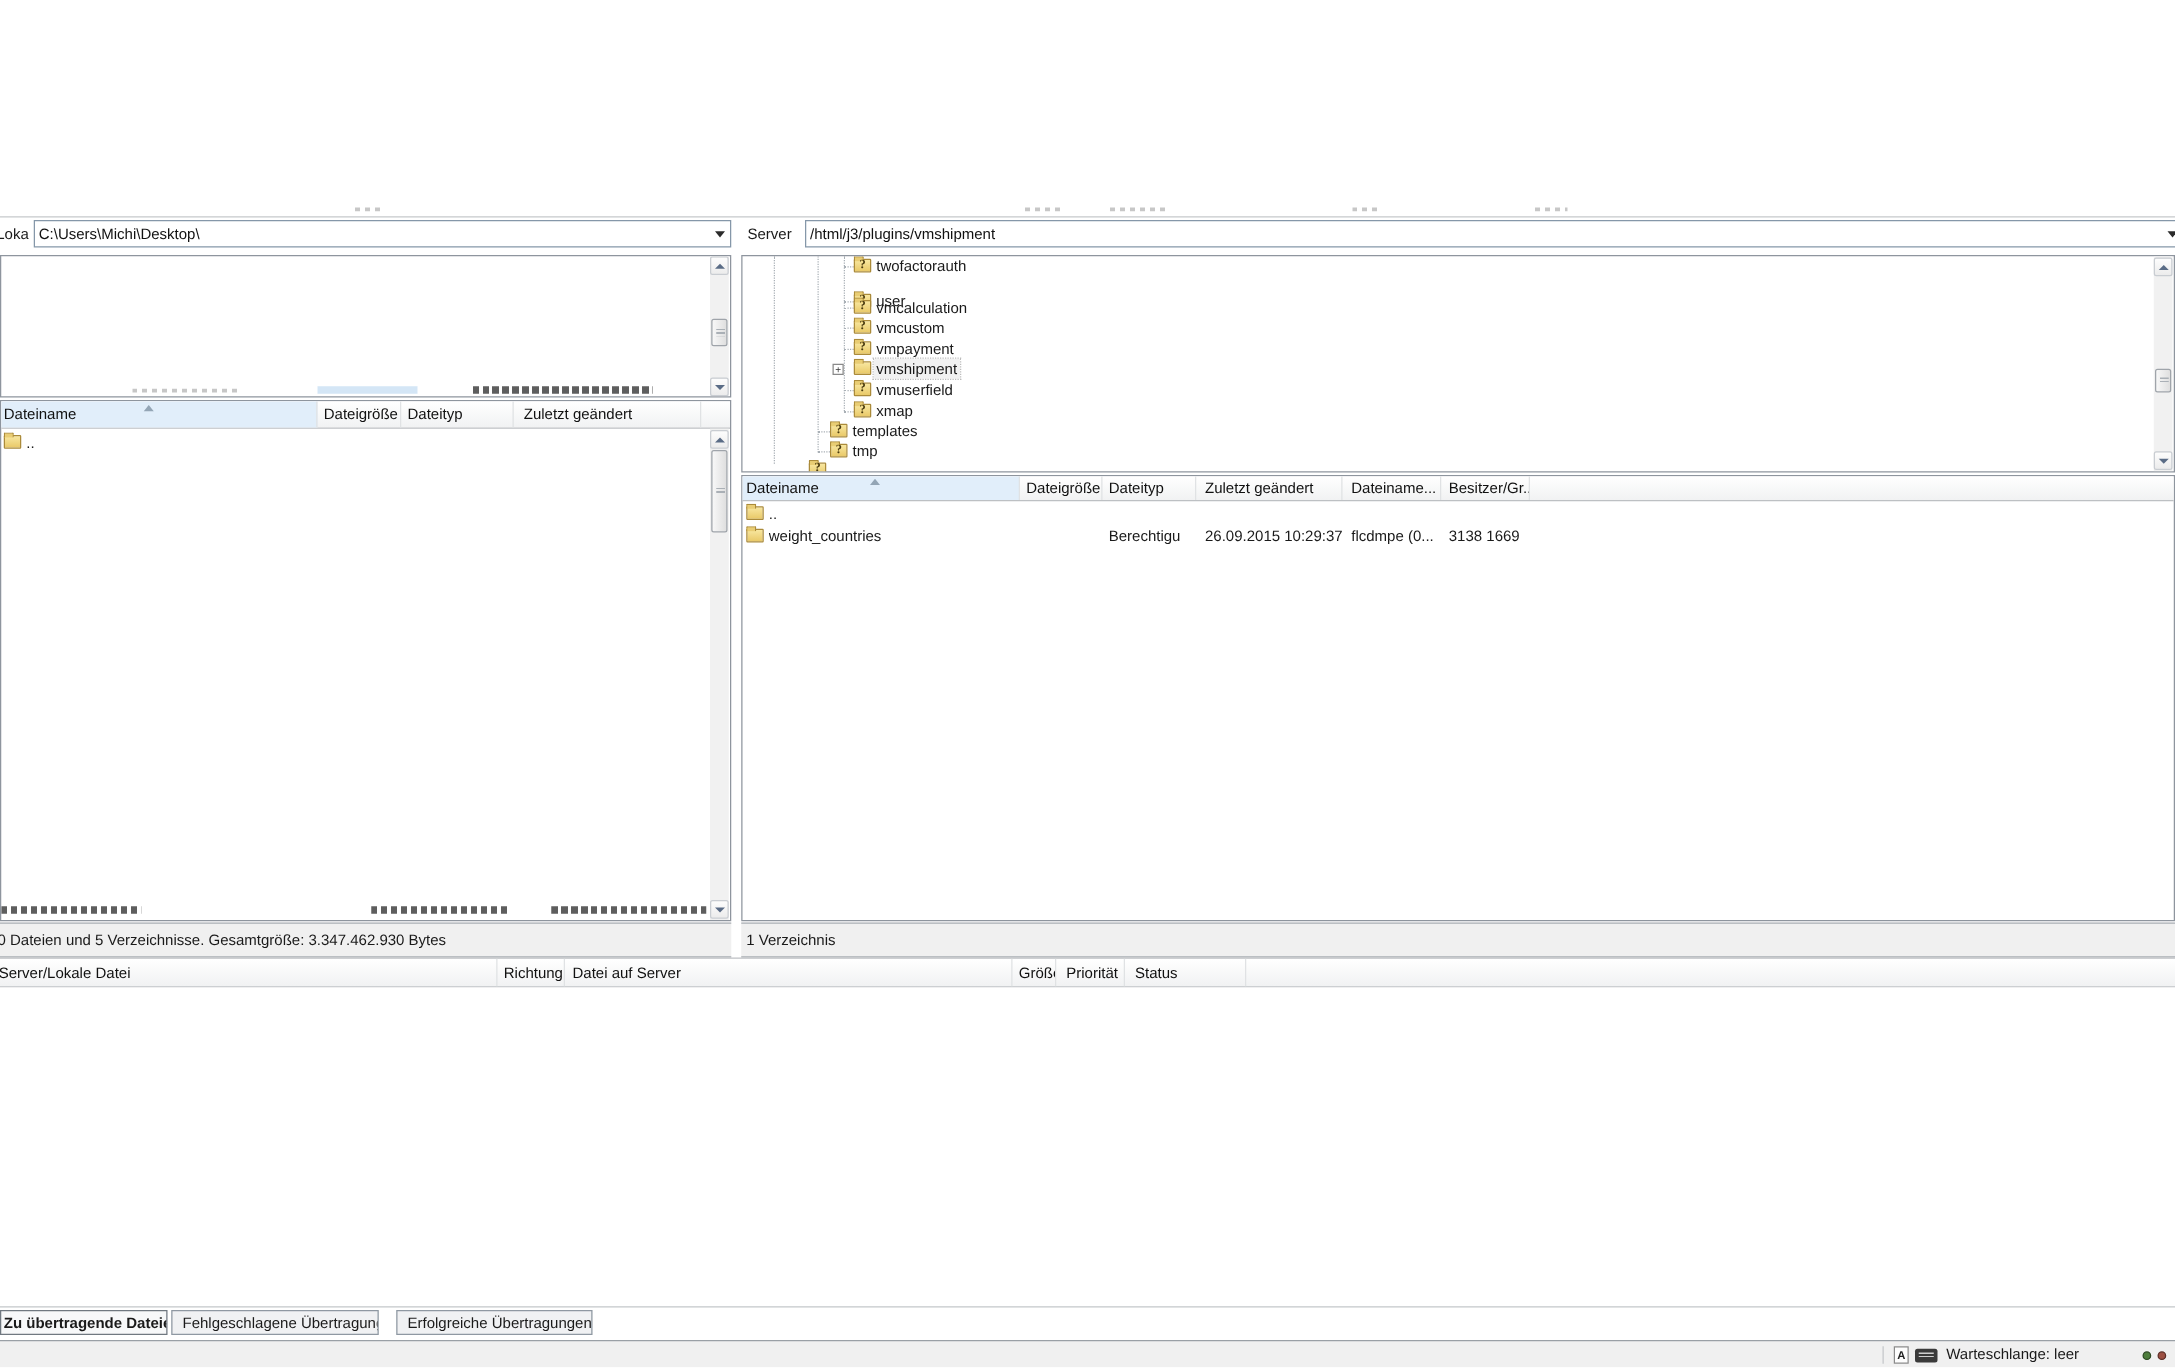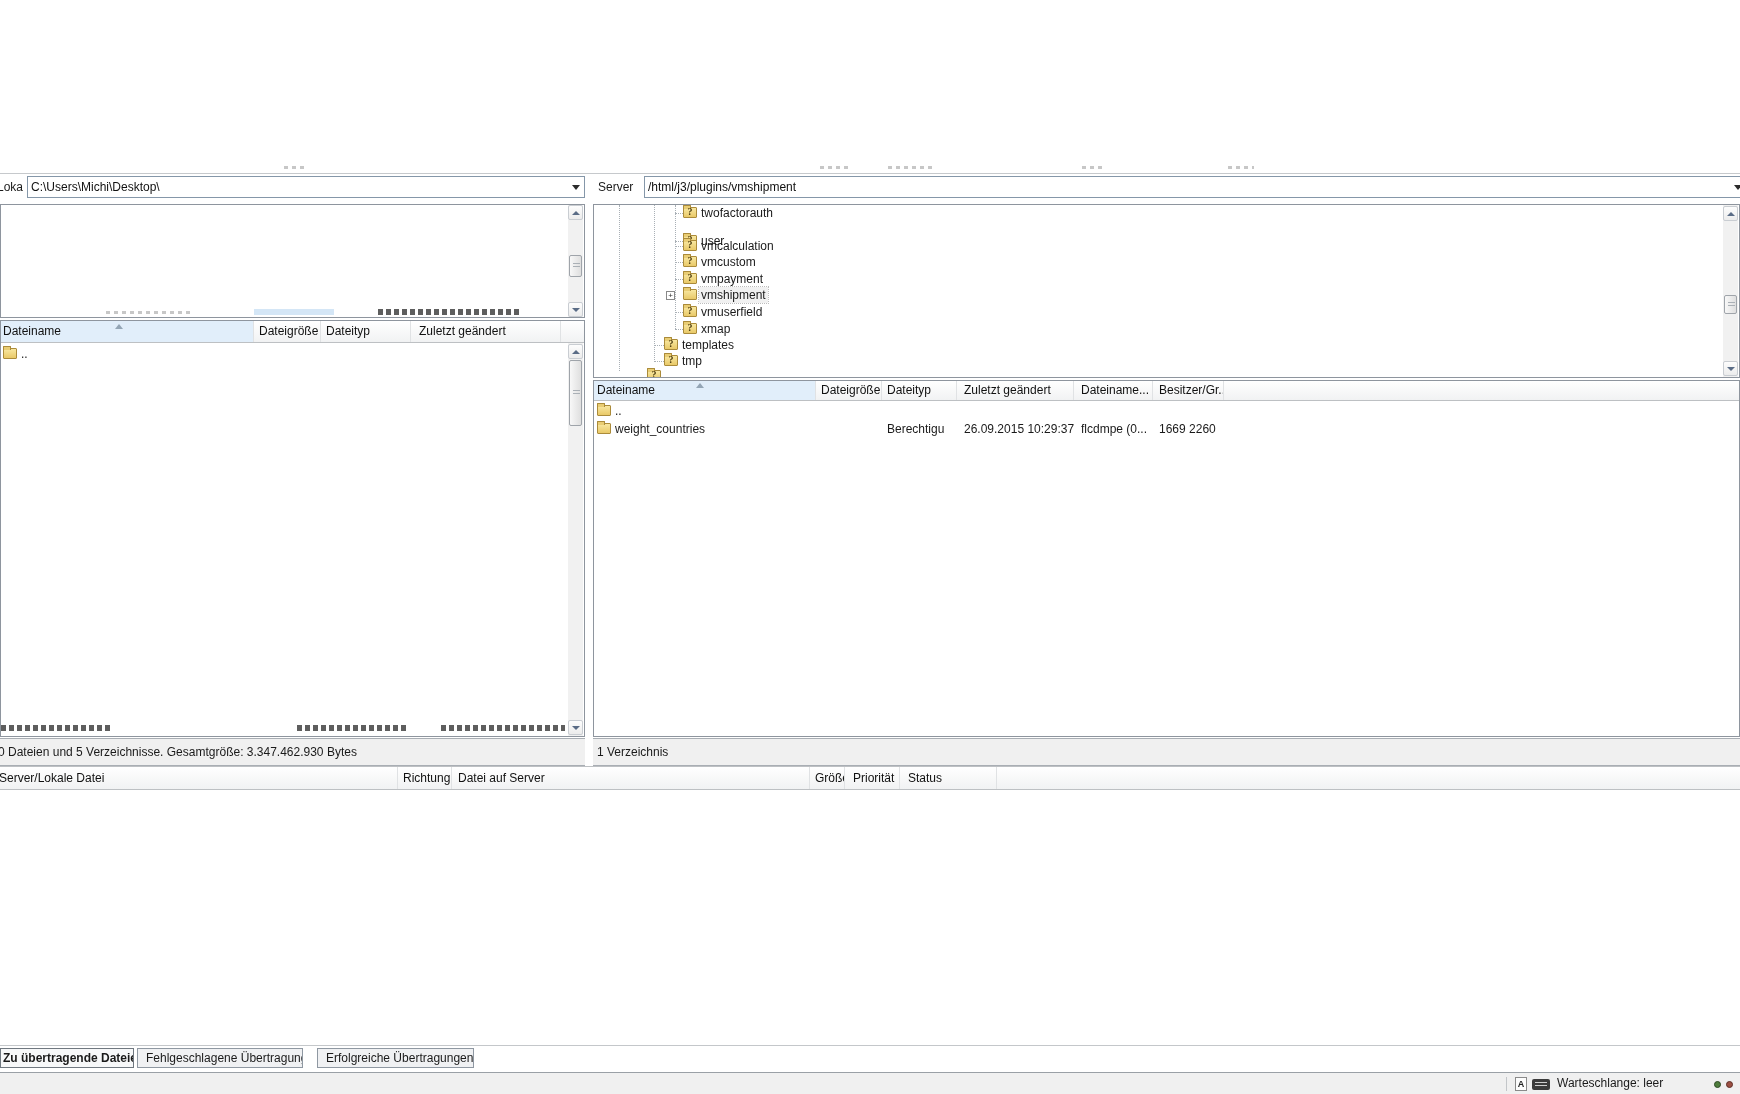--- a/index.html
+++ b/index.html
@@ -237,21 +237,21 @@
       <span class="folder" style="left:3px;"></span>
       <span class="cell" style="left:21px; width:195px;">..</span>
     </div>
 
     <div class="lrow" style="left:0; top:40px; width:1140px; height:18px;">
       <span class="folder" style="left:3px;"></span>
       <span class="cell" style="left:21px; width:195px;">weight_countries</span>
       <span class="cell" style="left:293px; width:70px;">Berechtigu</span>
       <span class="cell" style="left:370px; width:112px;">26.09.2015 10:29:37</span>
       <span class="cell" style="left:487px; width:72px;">flcdmpe (0...</span>
-      <span class="cell" style="left:565px; width:66px;">1669 2260</span>
+      <span class="cell" style="left:565px; width:66px;">3138 1669</span>
     </div>
   </div>
 
   <div class="statusbar" style="left:593px; top:738px; width:1147px;">
     <span style="margin-left:4px;">1 Verzeichnis</span>
   </div>
 
   <div class="queue-hdr">
     <div class="hcell" style="left:0; width:400px; padding-left:1px; margin-left:-2px;">Server/Lokale Datei</div>
     <div class="hcell" style="left:400px; width:52px; padding-left:3px;">Richtung</div>

